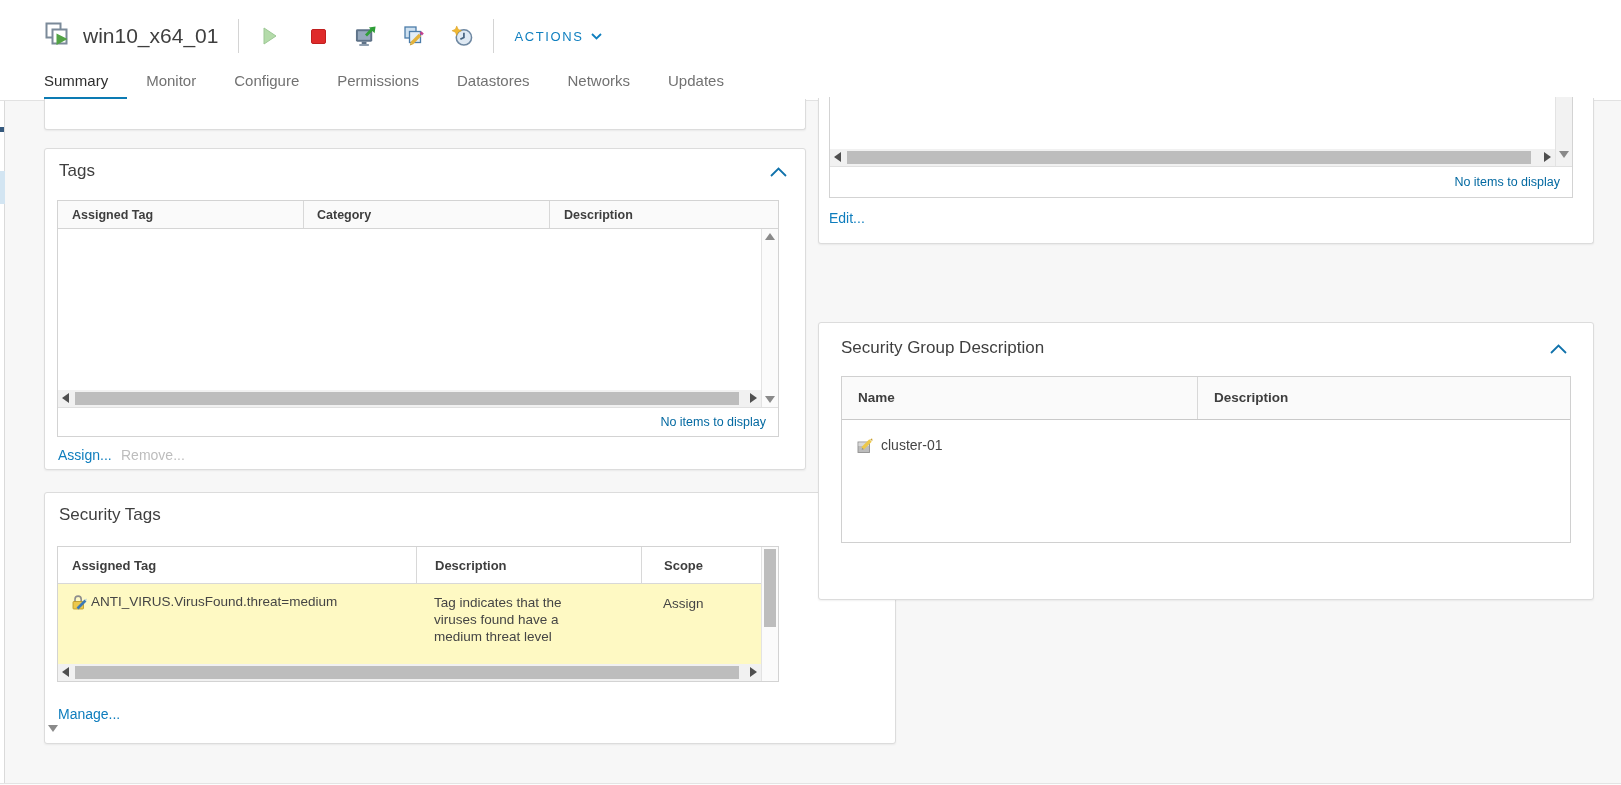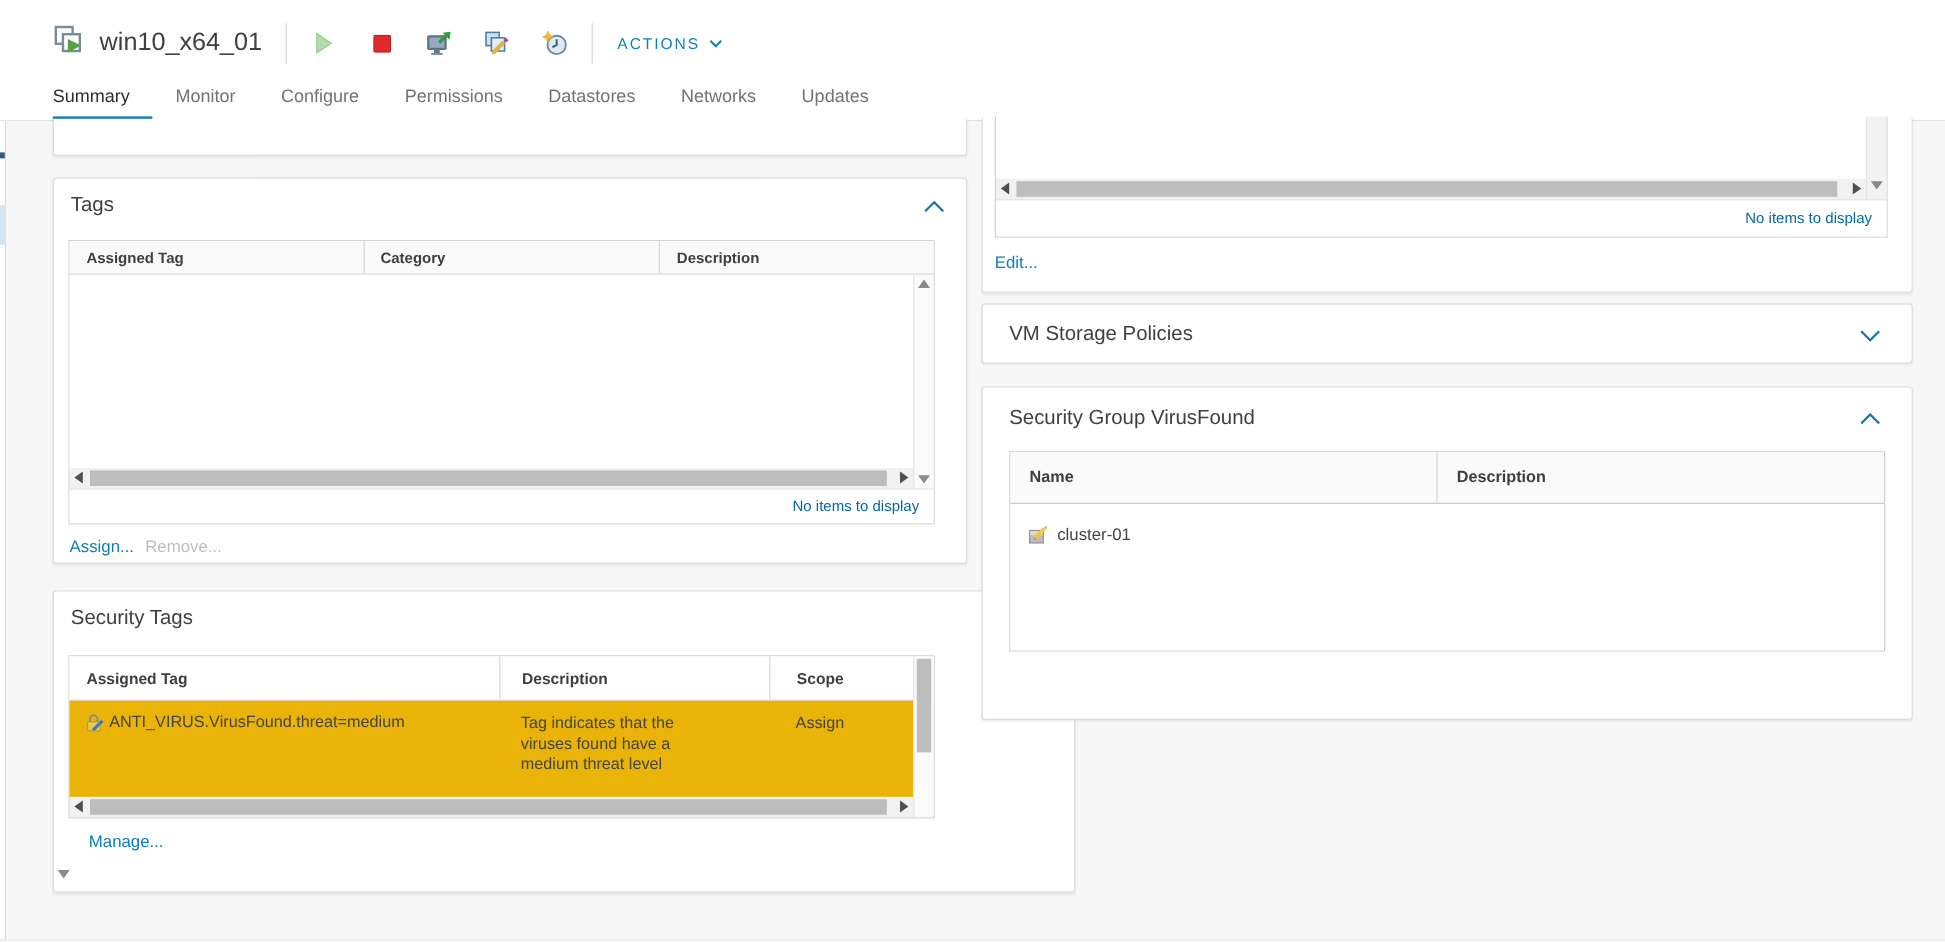--- a/index.html
+++ b/index.html
@@ -177,21 +177,21 @@
         <polyline points="1,9 8.5,1.5 16,9" fill="none" stroke="#1072ab" stroke-width="1.8"></polyline>
       </svg>
 
     <div class="grid" style="left:12px;top:53px;width:722px;height:136px;">
       <div class="g-head" style="height:37px;background:#fff;border-bottom:1px solid #d8d8d8;">
         <div class="gh-cell" style="width:358px;font-size:13px;padding-top:11px;">Assigned Tag</div>
         <div class="gh-cell sep" style="width:225px;font-size:13px;padding-top:11px;padding-left:18px;">Description</div>
         <div class="gh-cell sep" style="flex:1;font-size:13px;padding-top:11px;padding-left:22px;">Scope</div>
       </div>
 
-      <div style="position:absolute;left:0;top:37px;right:17px;height:82px;display:flex;background:#eab308;">
+      <div style="position:absolute;left:0;top:37px;right:17px;height:82px;display:flex;background:#fef9c3;">
         <div style="width:358px;box-sizing:border-box;padding:10px 0 0 12px;display:flex;align-items:flex-start;">
           <span style="margin-right:4px;">
             <svg width="17" height="17" viewBox="0 0 17 17">
               <path d="M5 8 V5.2 a3.1 3.1 0 0 1 6.2 0 V8" fill="none" stroke="#8d8d8d" stroke-width="1.6"></path>
               <rect x="3" y="7.5" width="10.5" height="7.5" rx="0.8" fill="#ecc84b" stroke="#b9941f" stroke-width="0.8"></rect>
               <path d="M7.5 14.5 L15.5 6.5" stroke="#3d7ab5" stroke-width="2.6"></path>
               <path d="M15 5.8 L16.8 4.6 L16 7.2 Z" fill="#9fc2de"></path>
             </svg>
           </span>
           <span class="cell-text">ANTI_VIRUS.VirusFound.threat=medium</span>
@@ -209,49 +209,43 @@
         <div class="vthumb" style="top:2px;height:78px;"></div>
       </div>
 
       <div class="hscroll" style="left:0;right:17px;bottom:0;">
         <span class="arr arr-left"></span>
         <div class="hthumb" style="left:17px;right:22px;"></div>
         <span class="arr arr-right"></span>
       </div>
     </div>
 
-    <span class="link" style="left:13px;top:200px;margin-left:16px;">Manage...</span>
+    <span class="link" style="left:13px;top:213px;">Manage...</span>
     <span class="arr arr-down" style="right:16px;top:232px;position:absolute;"></span>
   </div>
 
   <div class="card cut-top" style="left:818px;top:98px;width:776px;height:146px;">
     <div class="grid" style="left:10px;top:-1px;width:744px;height:101px;border-top:none;">
       <div style="position:absolute;left:0;top:0;right:17px;height:52px;background:#fff;"></div>
       <div class="vscroll" style="right:0;top:0;height:69px;background:#f2f2f2;">
         <span class="arr arr-down" style="top:54px;"></span>
       </div>
       <div class="hscroll" style="left:0;right:17px;top:52px;">
         <span class="arr arr-left"></span>
         <div class="hthumb" style="left:17px;right:24px;"></div>
         <span class="arr arr-right"></span>
       </div>
       <div class="g-footer" style="height:31px;padding:8px 12px 0 0;">No items to display</div>
     </div>
     <span class="link" style="left:10px;top:112px;">Edit...</span>
   </div>
 
-  <div class="card" style="left:818px;top:253px;width:776px;height:50px;">
-    <div class="card-title" style="left:22px;top:14px;">VM Storage Policies</div>
-    <svg class="chev" style="right:26px;top:21px;" width="17" height="10" viewBox="0 0 17 10">
-        <polyline points="1,1 8.5,8.5 16,1" fill="none" stroke="#1072ab" stroke-width="1.8"></polyline>
-      </svg>
-  </div>
 
   <div class="card" style="left:818px;top:322px;width:776px;height:278px;">
-    <div class="card-title" style="left:22px;top:15px;">Security Group VirusFound</div>
+    <div class="card-title" style="left:22px;top:15px;">Security Group Description</div>
     <svg class="chev" style="right:26px;top:21px;" width="17" height="10" viewBox="0 0 17 10">
         <polyline points="1,9 8.5,1.5 16,9" fill="none" stroke="#1072ab" stroke-width="1.8"></polyline>
       </svg>
 
     <div class="grid" style="left:22px;top:53px;width:730px;height:167px;border-color:#d0d0d0;">
       <div class="g-head" style="height:43px;background:#fafafa;border-bottom:1px solid #c9c9c9;justify-content:center;">
         <div class="gh-cell" style="width:355px;font-size:13.5px;padding:13px 0 0 16px;">Name</div>
         <div class="gh-cell sep" style="flex:1;font-size:13.5px;padding:13px 0 0 16px;">Description</div>
       </div>
       <div style="position:absolute;left:0;top:43px;right:0;height:50px;background:#fff;border-bottom:1px solid #e4e4e4;display:flex;align-items:center;">

